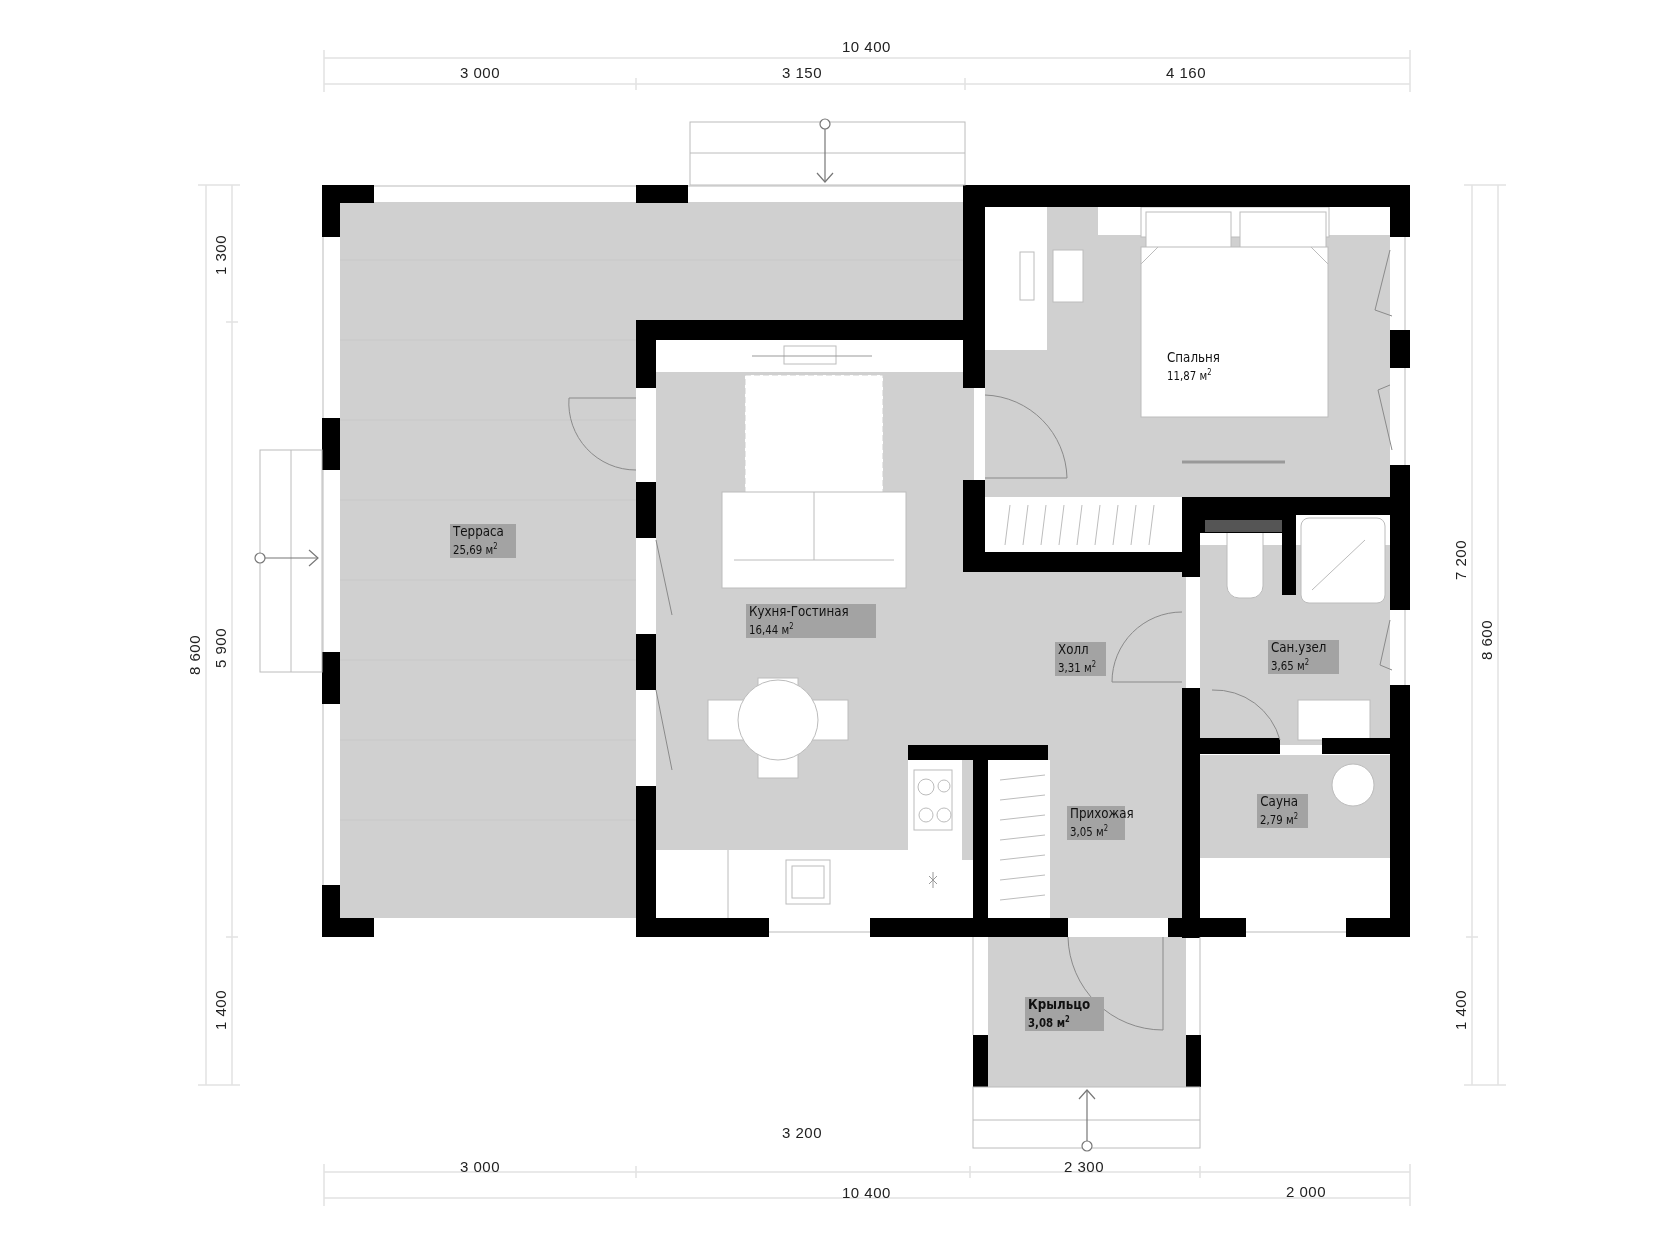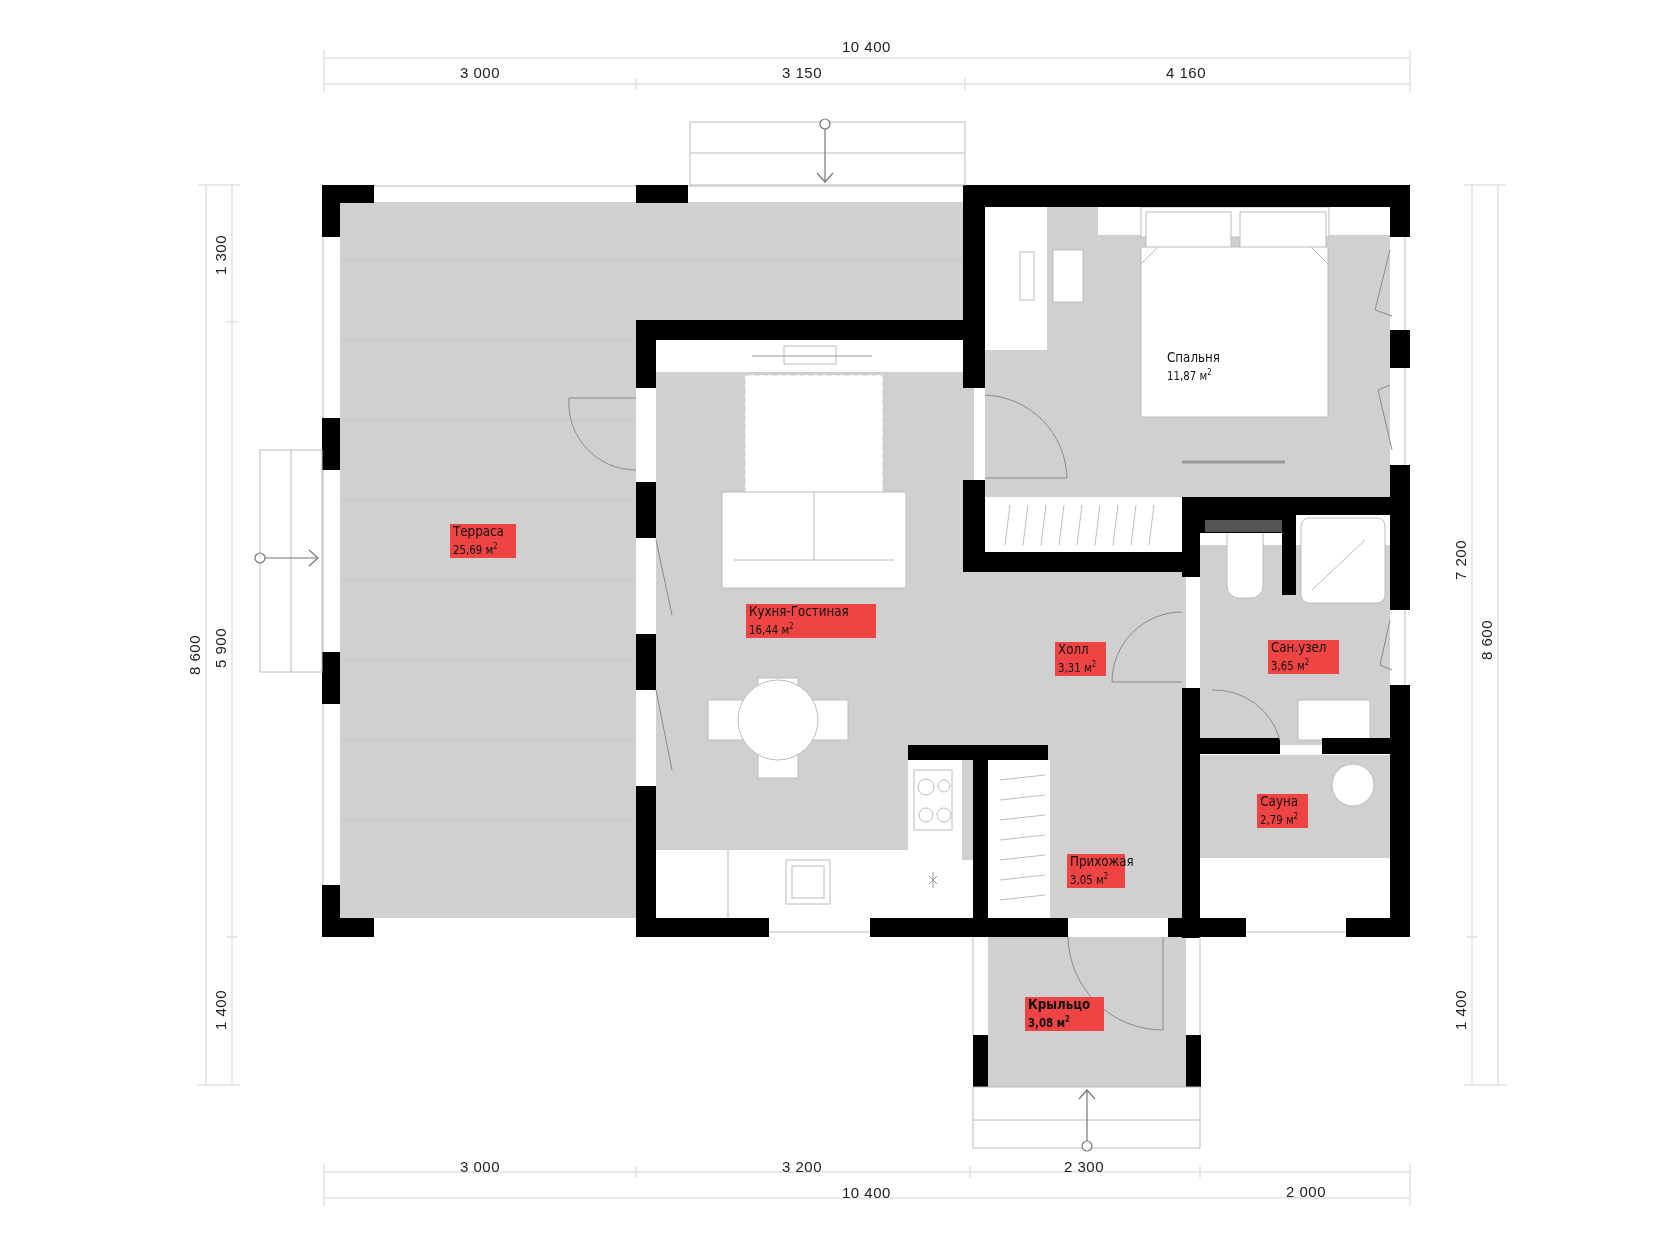--- a/index.html
+++ b/index.html
@@ -1,20 +1,20 @@
 <!DOCTYPE html>
 <html><head>
 <meta charset="utf-8">
 <style>
   html, body { margin:0; padding:0; background:#ffffff; }
   body { width:1680px; height:1260px; position:relative; overflow:hidden; font-family:"DejaVu Sans Condensed","DejaVu Sans",sans-serif; }
   svg { position:absolute; left:0; top:0; }
   .dim { position:absolute; font-family:"Liberation Sans Narrow","Liberation Sans",sans-serif; font-size:15px; color:#222; letter-spacing:0.5px; white-space:nowrap; }
   .vdim { transform-origin:left top; transform:rotate(-90deg); }
-  .room-label { position:absolute; background:#ef4444; padding:0 3px; line-height:15px; color:#111; }
+  .room-label { position:absolute; background:#a3a3a3; padding:0 3px; line-height:15px; color:#111; }
   .room-name { display:block; font-family:"DejaVu Sans",sans-serif; font-size:14px; transform:scaleX(0.85); transform-origin:left; white-space:nowrap; }
   .room-area { display:block; font-family:"DejaVu Sans",sans-serif; font-size:12px; transform:scaleX(0.85); transform-origin:left; white-space:nowrap; }
   .room-area sup { font-size:8px; }
 </style>
 </head>
 <body>
 
 <svg width="1680" height="1260" viewBox="0 0 1680 1260">
 
   <g stroke="#e2e2e2" stroke-width="1.5" fill="none">
@@ -255,21 +255,21 @@
     <polyline points="1079,1099 1087,1090 1095,1099" fill="none"></polyline>
   </g>
 </svg>
 
 <div class="dim" style="left:842px;top:38px;">10 400</div>
 <div class="dim" style="left:460px;top:64px;">3 000</div>
 <div class="dim" style="left:782px;top:64px;">3 150</div>
 <div class="dim" style="left:1166px;top:64px;">4 160</div>
 
 <div class="dim" style="left:460px;top:1158px;">3 000</div>
-<div class="dim" style="left:782px;top:1158px;">3 200</div>
+<div class="dim" style="left:782px;top:1124px;">3 200</div>
 <div class="dim" style="left:1064px;top:1158px;">2 300</div>
 <div class="dim" style="left:1286px;top:1158px;margin-top:25px;">2 000</div>
 <div class="dim" style="left:842px;top:1184px;">10 400</div>
 
 <div class="dim vdim" style="left:186px;top:675px;">8 600</div>
 <div class="dim vdim" style="left:212px;top:275px;">1 300</div>
 <div class="dim vdim" style="left:212px;top:668px;">5 900</div>
 <div class="dim vdim" style="left:212px;top:1030px;">1 400</div>
 
 <div class="dim vdim" style="left:1452px;top:580px;">7 200</div>
@@ -289,21 +289,21 @@
   <span class="room-area"><span>11,87</span> <span>м</span><sup>2</sup></span>
 </div>
 <div class="room-label" style="left:1055px;top:642px;">
   <span class="room-name">Холл</span>
   <span class="room-area"><span>3,31</span> <span>м</span><sup>2</sup></span>
 </div>
 <div class="room-label" style="left:1268px;top:640px;">
   <span class="room-name">Сан.узел</span>
   <span class="room-area"><span>3,65</span> <span>м</span><sup>2</sup></span>
 </div>
-<div class="room-label" style="left:1067px;top:806px;width:52px;margin-top:48px;">
+<div class="room-label" style="left:1067px;top:806px;width:52px;">
   <span class="room-name">Прихожая</span>
   <span class="room-area"><span>3,05</span> <span>м</span><sup>2</sup></span>
 </div>
 <div class="room-label" style="left:1257px;top:794px;text-align:right;">
   <span class="room-name">Сауна</span>
   <span class="room-area"><span>2,79</span> <span>м</span><sup>2</sup></span>
 </div>
 <div class="room-label" style="left:1025px;top:997px;font-weight:bold;">
   <span class="room-name">Крыльцо</span>
   <span class="room-area"><span>3,08</span> <span>м</span><sup>2</sup></span>

